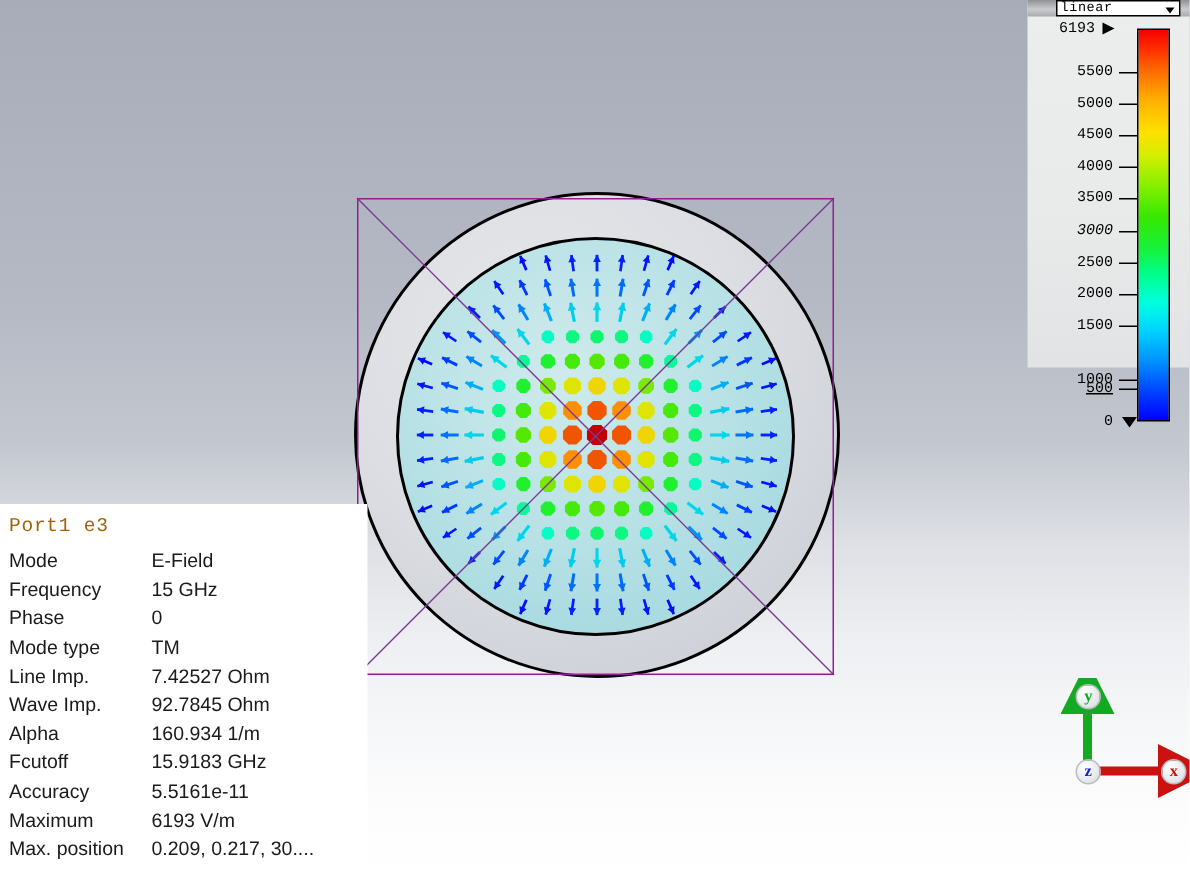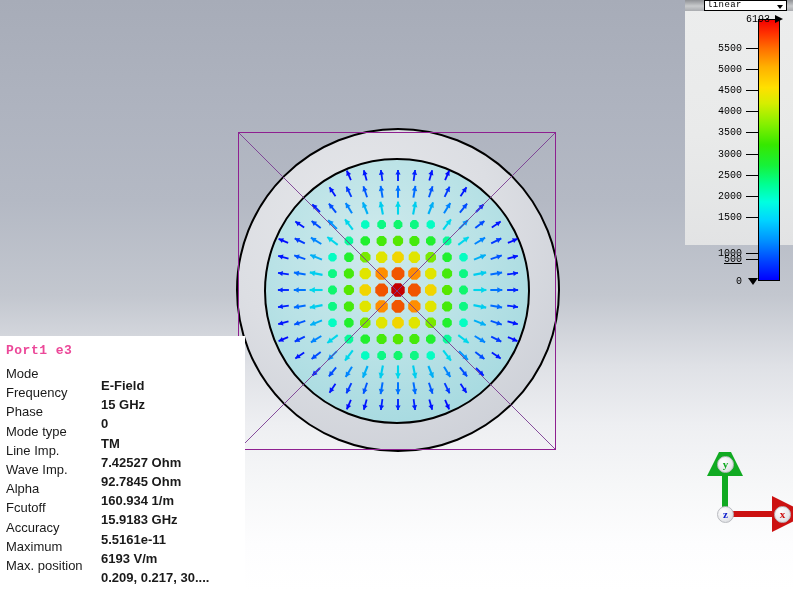--- a/index.html
+++ b/index.html
@@ -109,27 +109,27 @@
     border-top:7px solid #000;
   }
 
   
   #info-panel{
     position:absolute;left:0px;top:336px;width:245px;height:255px;
     background:#ffffff;
   }
   #info-title{
     position:absolute;left:6px;top:7px;
-    font-family:"Liberation Mono",monospace;font-weight:bold;
-    font-size:13px;color:#ec4899;letter-spacing:0.5px;
+    font-family:"Liberation Mono",monospace;font-weight:normal;
+    font-size:13px;color:#a16207;letter-spacing:0.5px;
   }
   #info-rows{position:absolute;left:6px;top:28px;width:239px;}
   .info-row{height:19.2px;line-height:19.2px;position:relative;font-size:13px;color:#1a1a1a;}
   .info-key{position:absolute;left:0;top:0;white-space:nowrap;}
-  .info-val{position:absolute;left:95px;top:12px;white-space:nowrap;font-weight:bold;}
+  .info-val{position:absolute;left:95px;top:0;white-space:nowrap;}
 
   
   #axis-triad{position:absolute;left:700px;top:452px;width:93px;height:80px;}
   .axis-ball{
     position:absolute;width:17px;height:17px;border-radius:50%;
     background:radial-gradient(circle at 35% 30%,#ffffff,#e8e9ec 60%,#d2d4d8 100%);
     border:1px solid #b9bbc0;box-sizing:border-box;
     font-size:11px;font-weight:bold;font-family:"Liberation Serif",serif;
     text-align:center;line-height:15px;
   }
@@ -481,21 +481,21 @@
 
   <div id="legend-panel">
     <div id="legend-topbar"></div>
     <div id="scale-select">
       <span>linear</span>
       <span id="scale-caret"></span>
     </div>
   </div>
   <div id="colorbar"></div>
   <div id="legend-ticks">
-      <div class="tick" style="left: 728px; top: 13.5px; width: 58px;">
+      <div class="tick" style="left: 688px; top: 13.5px; width: 58px;">
         <div class="tick-label" style="right: 16px;">6193</div>
         <div class="" style="position: absolute; left: 46px; top: 0px; width: 14px; height: 11px;">
           <div class="tick-arrow-r"></div>
         </div>
       </div>
       <div class="tick" style="left: 700px; top: 42.8179px; width: 58px;">
         <div class="tick-label" style="right: 16px;">5500</div>
         <div style="position: absolute; left: 46px; top: 0px; width: 14px; height: 11px;">
           <div class="tick-dash"></div>
         </div>
@@ -517,21 +517,21 @@
         <div style="position: absolute; left: 46px; top: 0px; width: 14px; height: 11px;">
           <div class="tick-dash"></div>
         </div>
       </div>
       <div class="tick" style="left: 700px; top: 127.43px; width: 58px;">
         <div class="tick-label" style="right: 16px;">3500</div>
         <div style="position: absolute; left: 46px; top: 0px; width: 14px; height: 11px;">
           <div class="tick-dash"></div>
         </div>
       </div>
-      <div class="tick" style="left: 700px; top: 148.583px; width: 58px;">
+      <div class="tick" style="left: 700px; top: 148.583px; width: 58px; font-style: italic;">
         <div class="tick-label" style="right: 16px;">3000</div>
         <div style="position: absolute; left: 46px; top: 0px; width: 14px; height: 11px;">
           <div class="tick-dash"></div>
         </div>
       </div>
       <div class="tick" style="left: 700px; top: 169.735px; width: 58px;">
         <div class="tick-label" style="right: 16px;">2500</div>
         <div style="position: absolute; left: 46px; top: 0px; width: 14px; height: 11px;">
           <div class="tick-dash"></div>
         </div>

